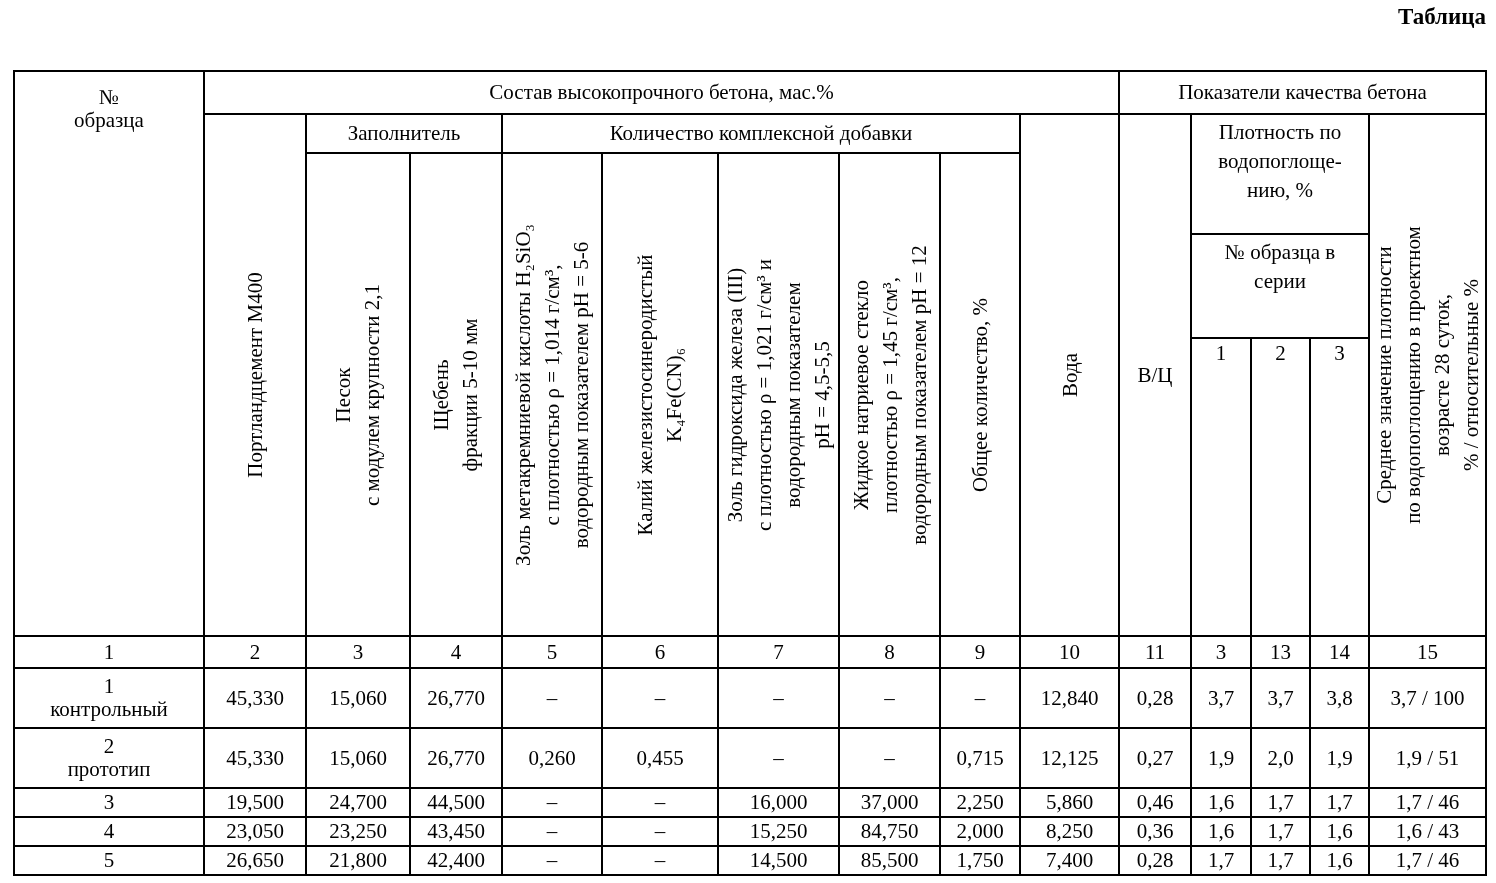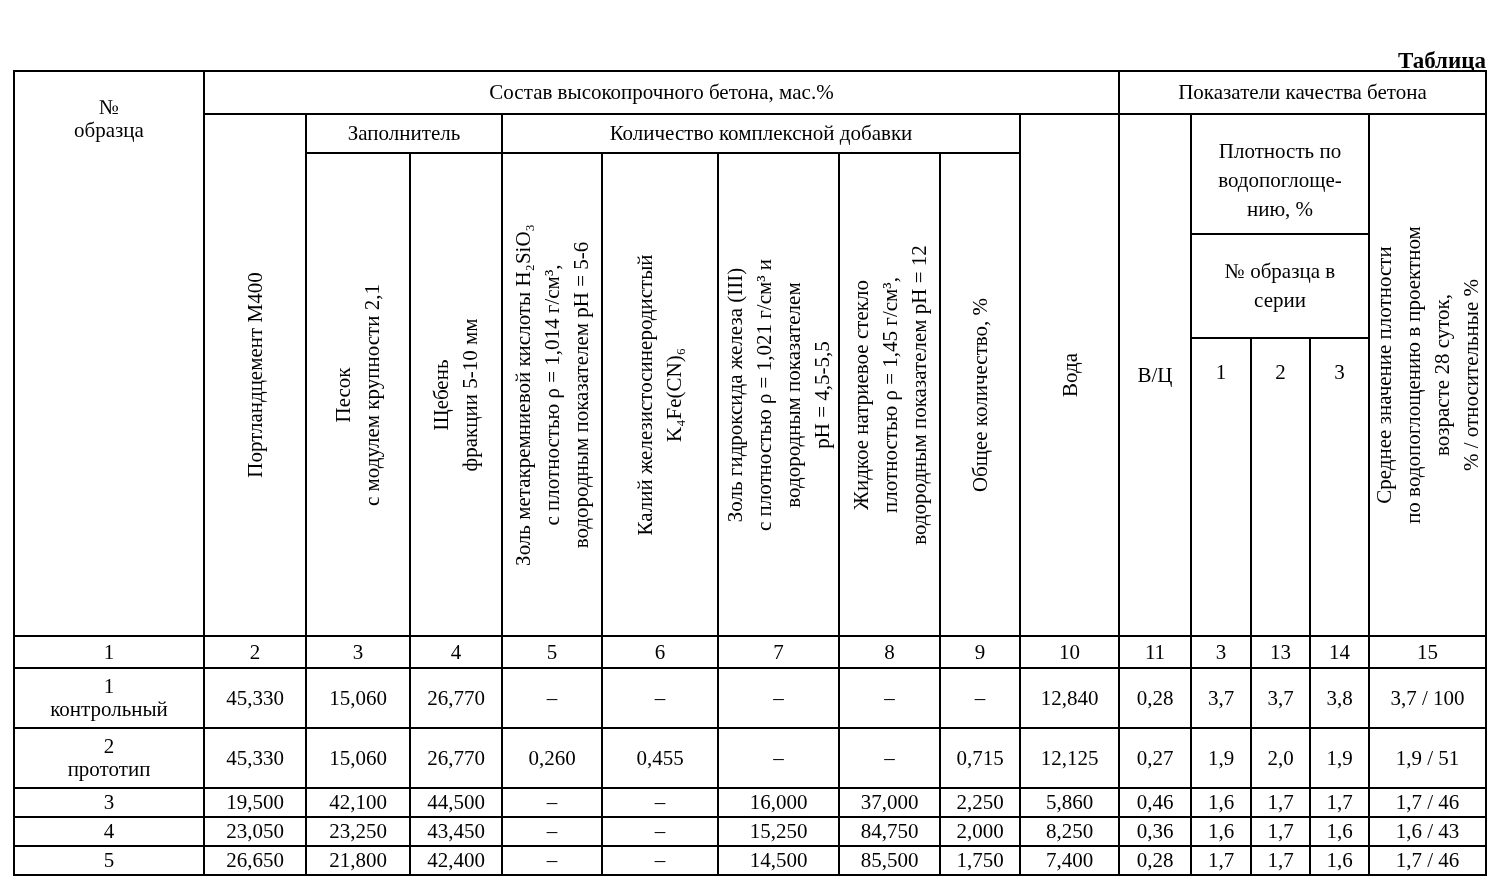--- a/index.html
+++ b/index.html
@@ -1,22 +1,22 @@
 <!DOCTYPE html>
 <html><head>
 <meta charset="utf-8">
 <style>
   html, body { margin:0; padding:0; background:#ffffff; }
   body { width:1496px; height:883px; position:relative; overflow:hidden;
          font-family:"Liberation Serif", "DejaVu Serif", serif; color:#000; }
-  .title { position:absolute; right:10px; top:4px; font-weight:bold; font-size:23px;margin-top:44px; }
+  .title { position:absolute; right:10px; top:4px; font-weight:bold; font-size:23px; }
   table { position:absolute; left:13px; top:70px; border-collapse:collapse; table-layout:fixed; }
   td { border:2px solid #000; padding:0; text-align:center; vertical-align:middle;
        font-size:21px; line-height:23px; overflow:hidden; }
-  .top { vertical-align:top; padding-top:22px; }
+  .top { vertical-align:top; padding-top:3px; }
   .vert { position:relative; }
   .vert .rot { position:absolute; left:50%; top:50%; transform:translate(-50%,-50%) rotate(-90deg);
                white-space:nowrap; text-align:center; line-height:29px; }
   .numrow td { height:30px; }
 </style>
 </head>
 <body>
 
 <div class="title">Таблица</div>
 
@@ -34,21 +34,21 @@
       <col style="width:99px">
       <col style="width:72px">
       <col style="width:60px">
     <col style="width:59px">
       <col style="width:59px">
       <col style="width:117px">
   </colgroup>
 
   <tbody>
       <tr style="height:43px">
-    <td rowspan="5" class="top" style="padding-top:24px;">
+    <td rowspan="5" class="top" style="padding-top:14px;">
       <div style="width:80px;margin:0 auto;">№ образца</div>
     </td>
     <td colspan="9">Состав высокопрочного бетона, мас.%</td>
     <td colspan="5">Показатели качества бетона</td>
   </tr>
 
   <tr style="height:39px">
     <td rowspan="4" class="vert">
       <div class="rot">Портландцемент М400</div>
     </td>
@@ -187,21 +187,21 @@
         <td>1,9</td>
         <td>2,0</td>
         <td>1,9</td>
         <td>1,9 / 51</td>
       </tr>
       <tr style="height: 29px;">
         <td>
           <div>3</div>
         </td>
         <td>19,500</td>
-        <td>42,100</td>
+        <td>24,700</td>
         <td>44,500</td>
         <td>–</td>
         <td>–</td>
         <td>16,000</td>
         <td>37,000</td>
         <td>2,250</td>
         <td>5,860</td>
         <td>0,46</td>
         <td>1,6</td>
         <td>1,7</td>

